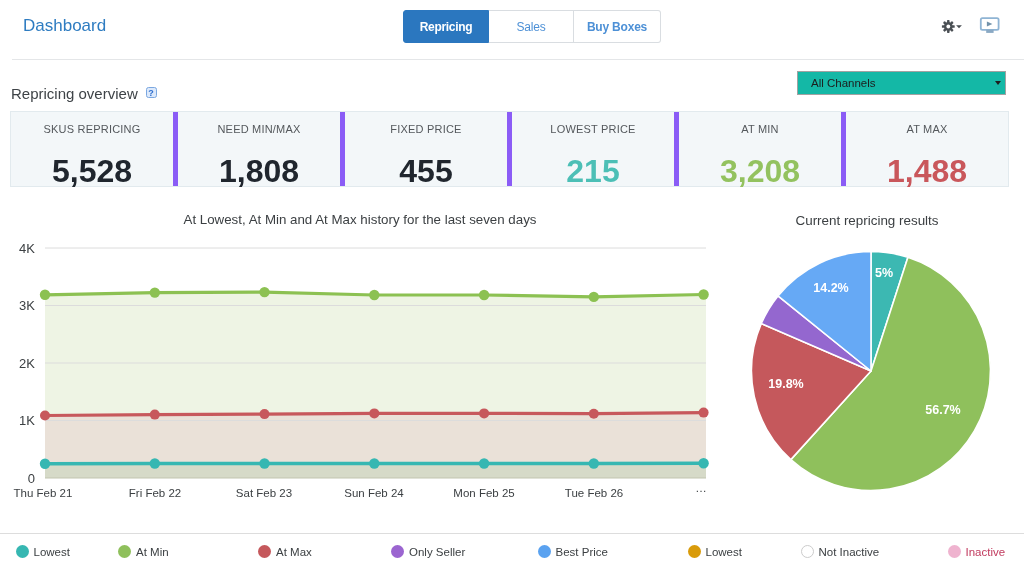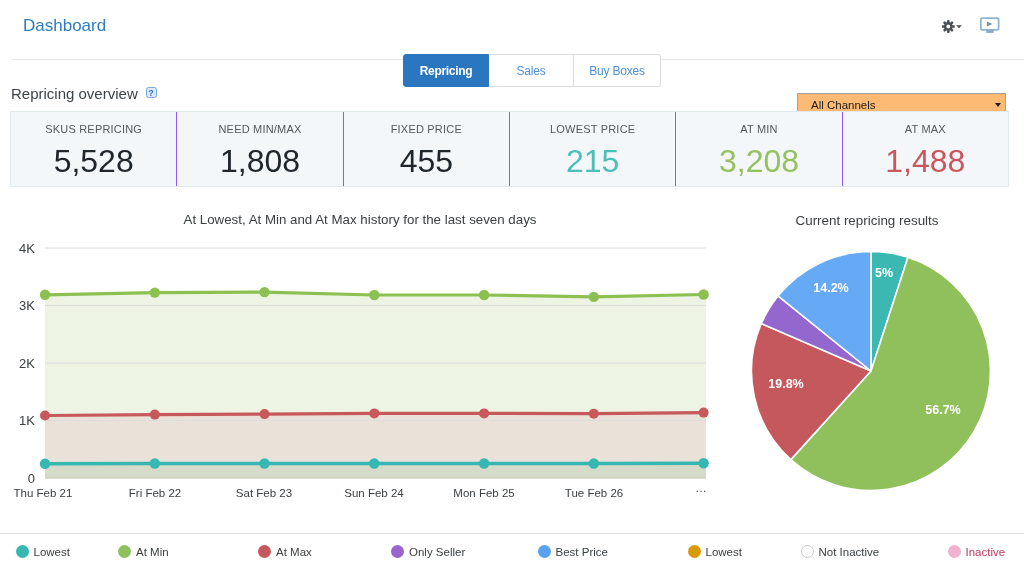--- a/index.html
+++ b/index.html
@@ -2,40 +2,40 @@
 <html><head><meta charset="utf-8">
 <style>
 * { margin:0; padding:0; box-sizing:border-box; }
 html,body { width:1024px; height:572px; overflow:hidden; background:#ffffff;
   font-family:"Liberation Sans",sans-serif; position:relative; }
 .header { position:absolute; left:12px; top:0; width:1024px; height:60px;
   border-bottom:1px solid #e4e6e8; background:#fff; }
 .title { position:absolute; left:11px; top:16px; font-size:17px; color:#2e7cc1; }
 .tabs { position:absolute; left:391px; top:10px; height:32px; display:flex; }
 .tab { height:33px; line-height:33px; text-align:center; font-size:12px; letter-spacing:-0.2px;
-  color:#4d90d6; background:#fff; border:1px solid #d9dde1; border-left:none;margin-top:44px; }
+  color:#4d90d6; background:#fff; border:1px solid #d9dde1; border-left:none; }
 .tab.first { border-left:1px solid #d9dde1; border-radius:3px 0 0 3px; }
-.tab.last { border-radius:0 3px 3px 0; }
+.tab.last { border-radius:0 3px 3px 0;font-weight:bold; }
 .tab.active { background:#2b77bf; color:#ffffff; border-color:#2b77bf; font-weight:bold; letter-spacing:-0.3px; }
 .ovtitle { position:absolute; left:11px; top:85px; font-size:15px; color:#3e4347; }
 .qicon { position:absolute; left:145.5px; top:87px; width:11px; height:11px; border-radius:2.5px;
   background:#dce9fb; border:1px solid #7ba7e0; color:#2f6fce; font-size:9px; font-weight:bold;
   text-align:center; line-height:10px; }
 .select { position:absolute; left:797px; top:71px; width:209px; height:24px;
-  border:1px solid #a2a2a2; background:#fdba74; font-size:11.5px; color:#1d1d1d;
-  line-height:22px; padding-left:13px;margin-top:22px; }
+  border:1px solid #a2a2a2; background:#14b8a6; font-size:11.5px; color:#1d1d1d;
+  line-height:22px; padding-left:13px; }
 .select .arr { position:absolute; right:4px; top:9px; width:0; height:0;
   border-left:3.2px solid transparent; border-right:3.2px solid transparent;
   border-top:4.2px solid #1d1d1d; }
 .stats { position:absolute; left:10px; top:111px; width:999px; height:76px;
   display:flex; background:#f3f7f9; border:1px solid #e2eaee; }
-.card { flex:1; border-right:1px solid #8b5cf6; text-align:center; padding-top:11px; }
+.card { flex:1; border-right:5px solid #8b5cf6; text-align:center; padding-top:11px; }
 .card:last-child { border-right:none; }
 .clabel { font-size:11px; color:#54585c; letter-spacing:0.2px; }
-.cval { font-size:32px; margin-top:8px; }
+.cval { font-size:32px; margin-top:18px;font-weight:bold; }
 .legendbar { position:absolute; left:0; top:533px; width:1024px; height:39px;
   border-top:1px solid #dddddd; background:#fff; }
 .ldot { position:absolute; top:545px; width:13px; height:13px; border-radius:50%; }
 .ltext { position:absolute; top:546px; font-size:11.5px; line-height:12px; }
 </style></head>
 <body>
 <div class="header">
   <div class="title">Dashboard</div>
   <div class="tabs">
     <div class="tab first active" style="width:86px">Repricing</div>

